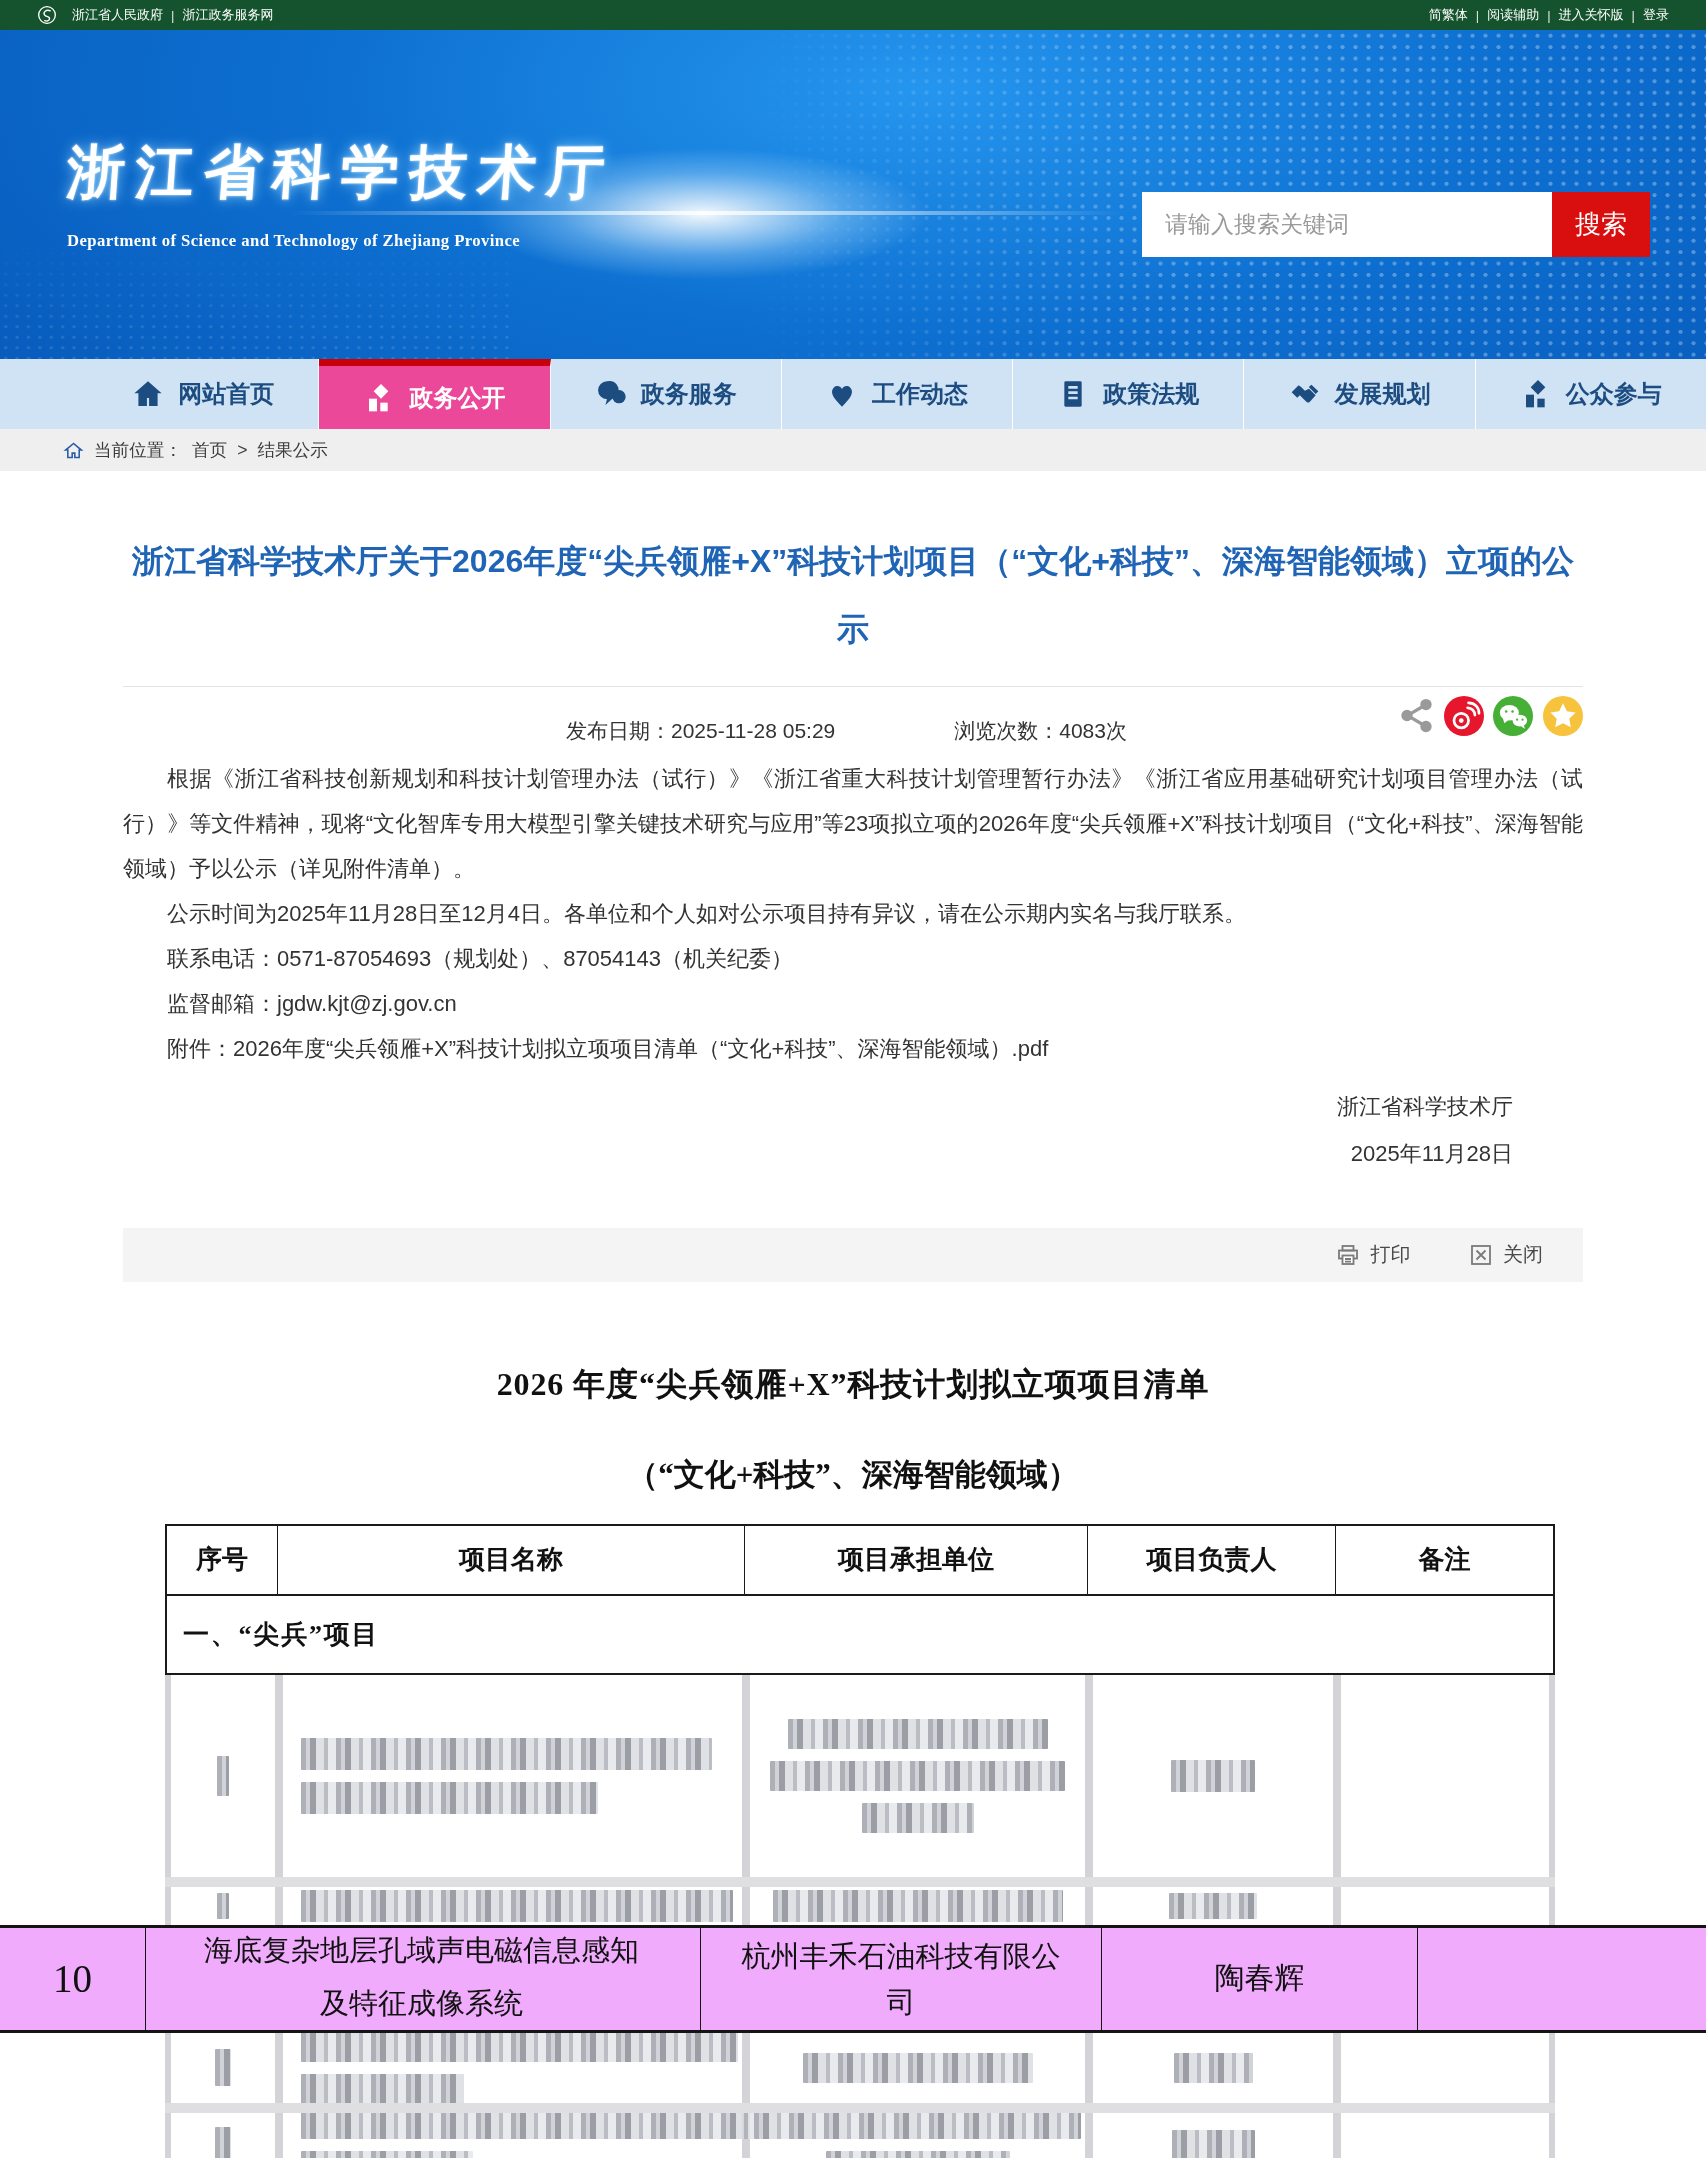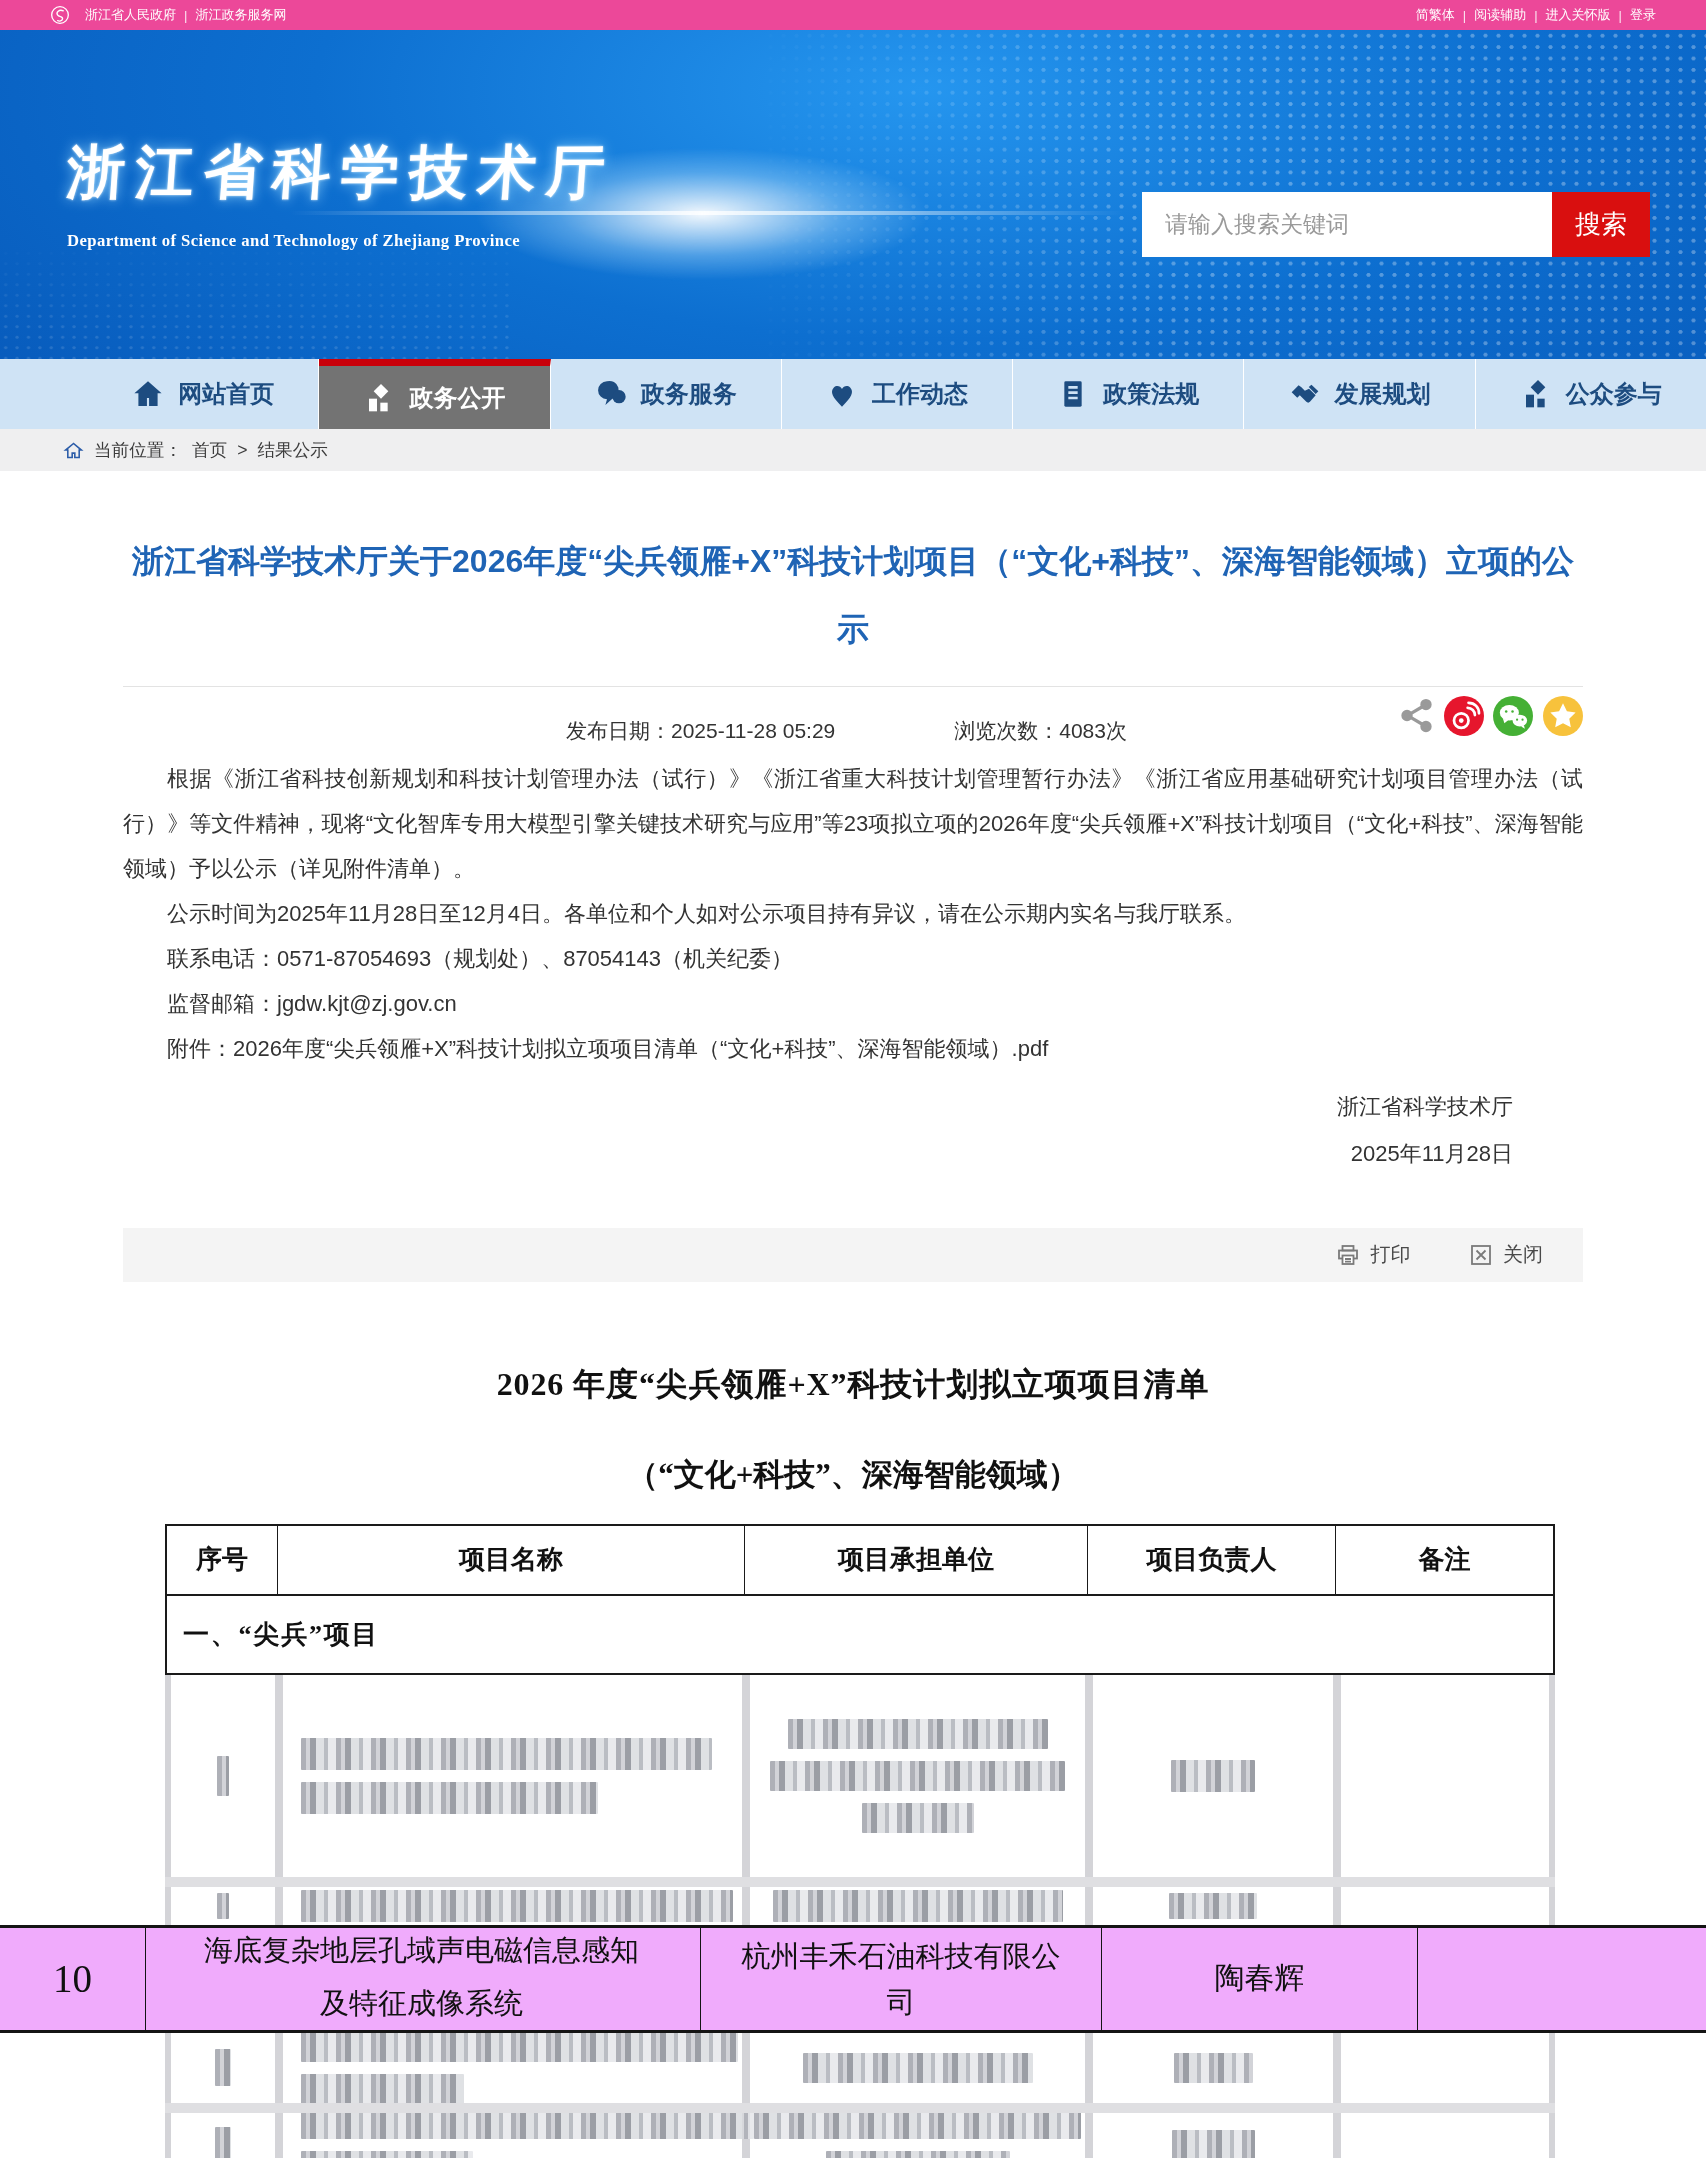--- a/index.html
+++ b/index.html
@@ -1,21 +1,21 @@
 <!DOCTYPE html>
 <html style="font-size:14px"><head>
 <meta charset="utf-8">
 <style>
   * { margin:0; padding:0; box-sizing:border-box; }
   body { background:#fff; font-family:"Liberation Sans","DejaVu Sans",sans-serif; }
   #page { width:1706px; height:2159px; position:relative; overflow:hidden; margin:0 auto; background:#fff; }
 
   
-  .topbar { height:30px; background:#ec4899; color:#fff; display:flex; align-items:center;
-            justify-content:space-between; padding:0 50px; font-size:13px; }
+  .topbar { height:30px; background:#14532d; color:#fff; display:flex; align-items:center;
+            justify-content:space-between; padding:0 37px; font-size:13px; }
   .topbar a { color:#fff; text-decoration:none; }
   .tb-left, .tb-right { display:flex; align-items:center; gap:8px; }
   .tb-sep { opacity:.85; }
   .tb-logo { width:20px; height:20px; display:inline-block; margin-right:7px; }
 
   
   .banner { height:329px; position:relative; overflow:hidden;
             background: radial-gradient(1317px 544px at 54% 18%, #2596ef 0%, #0d6fd0 46%, #0655b6 100%); }
   .map-dots { position:absolute; right:0; top:0; width:56%; height:100%; opacity:.55;
               background-image: radial-gradient(rgba(255,255,255,.55) 1.8px, transparent 2.5px);
@@ -47,21 +47,21 @@
                    font-size:26px; cursor:pointer; }
 
   
   .nav { height:70px; background:#cfe3f5; display:flex; padding-left:88px; }
   .nav-item { flex:1; display:flex; align-items:center; justify-content:center; gap:14px;
               font-size:24px; font-weight:bold; color:#1d4c80; border-right:1.8px solid #fff;
               cursor:pointer; position:relative; }
   .nav-item:last-child { border-right:0;text-align:center; }
   .nav-item .nicon { width:32px; height:32px; display:inline-flex; }
   .nav-item svg { width:100%; height:100%; }
-  .nav-item.active { background:#737373; color:#fff; border-top:7px solid #c9000a;text-align:right; }
+  .nav-item.active { background:#ec4899; color:#fff; border-top:7px solid #c9000a;text-align:right; }
 
   
   .crumb { height:42px; background:#efeff0; display:flex; align-items:center; gap:10px;
            padding-left:63px; font-size:17.6px; color:#3c3c3c; }
   .crumb .cicon { width:21px; height:21px; display:inline-flex; }
   .crumb a { color:#3c3c3c; text-decoration:none; }
 
   
   .content { padding:0 123px; }
   .art-title { margin-top:56px; text-align:center; color:#1f64b5; font-size:32px; font-weight:bold;

